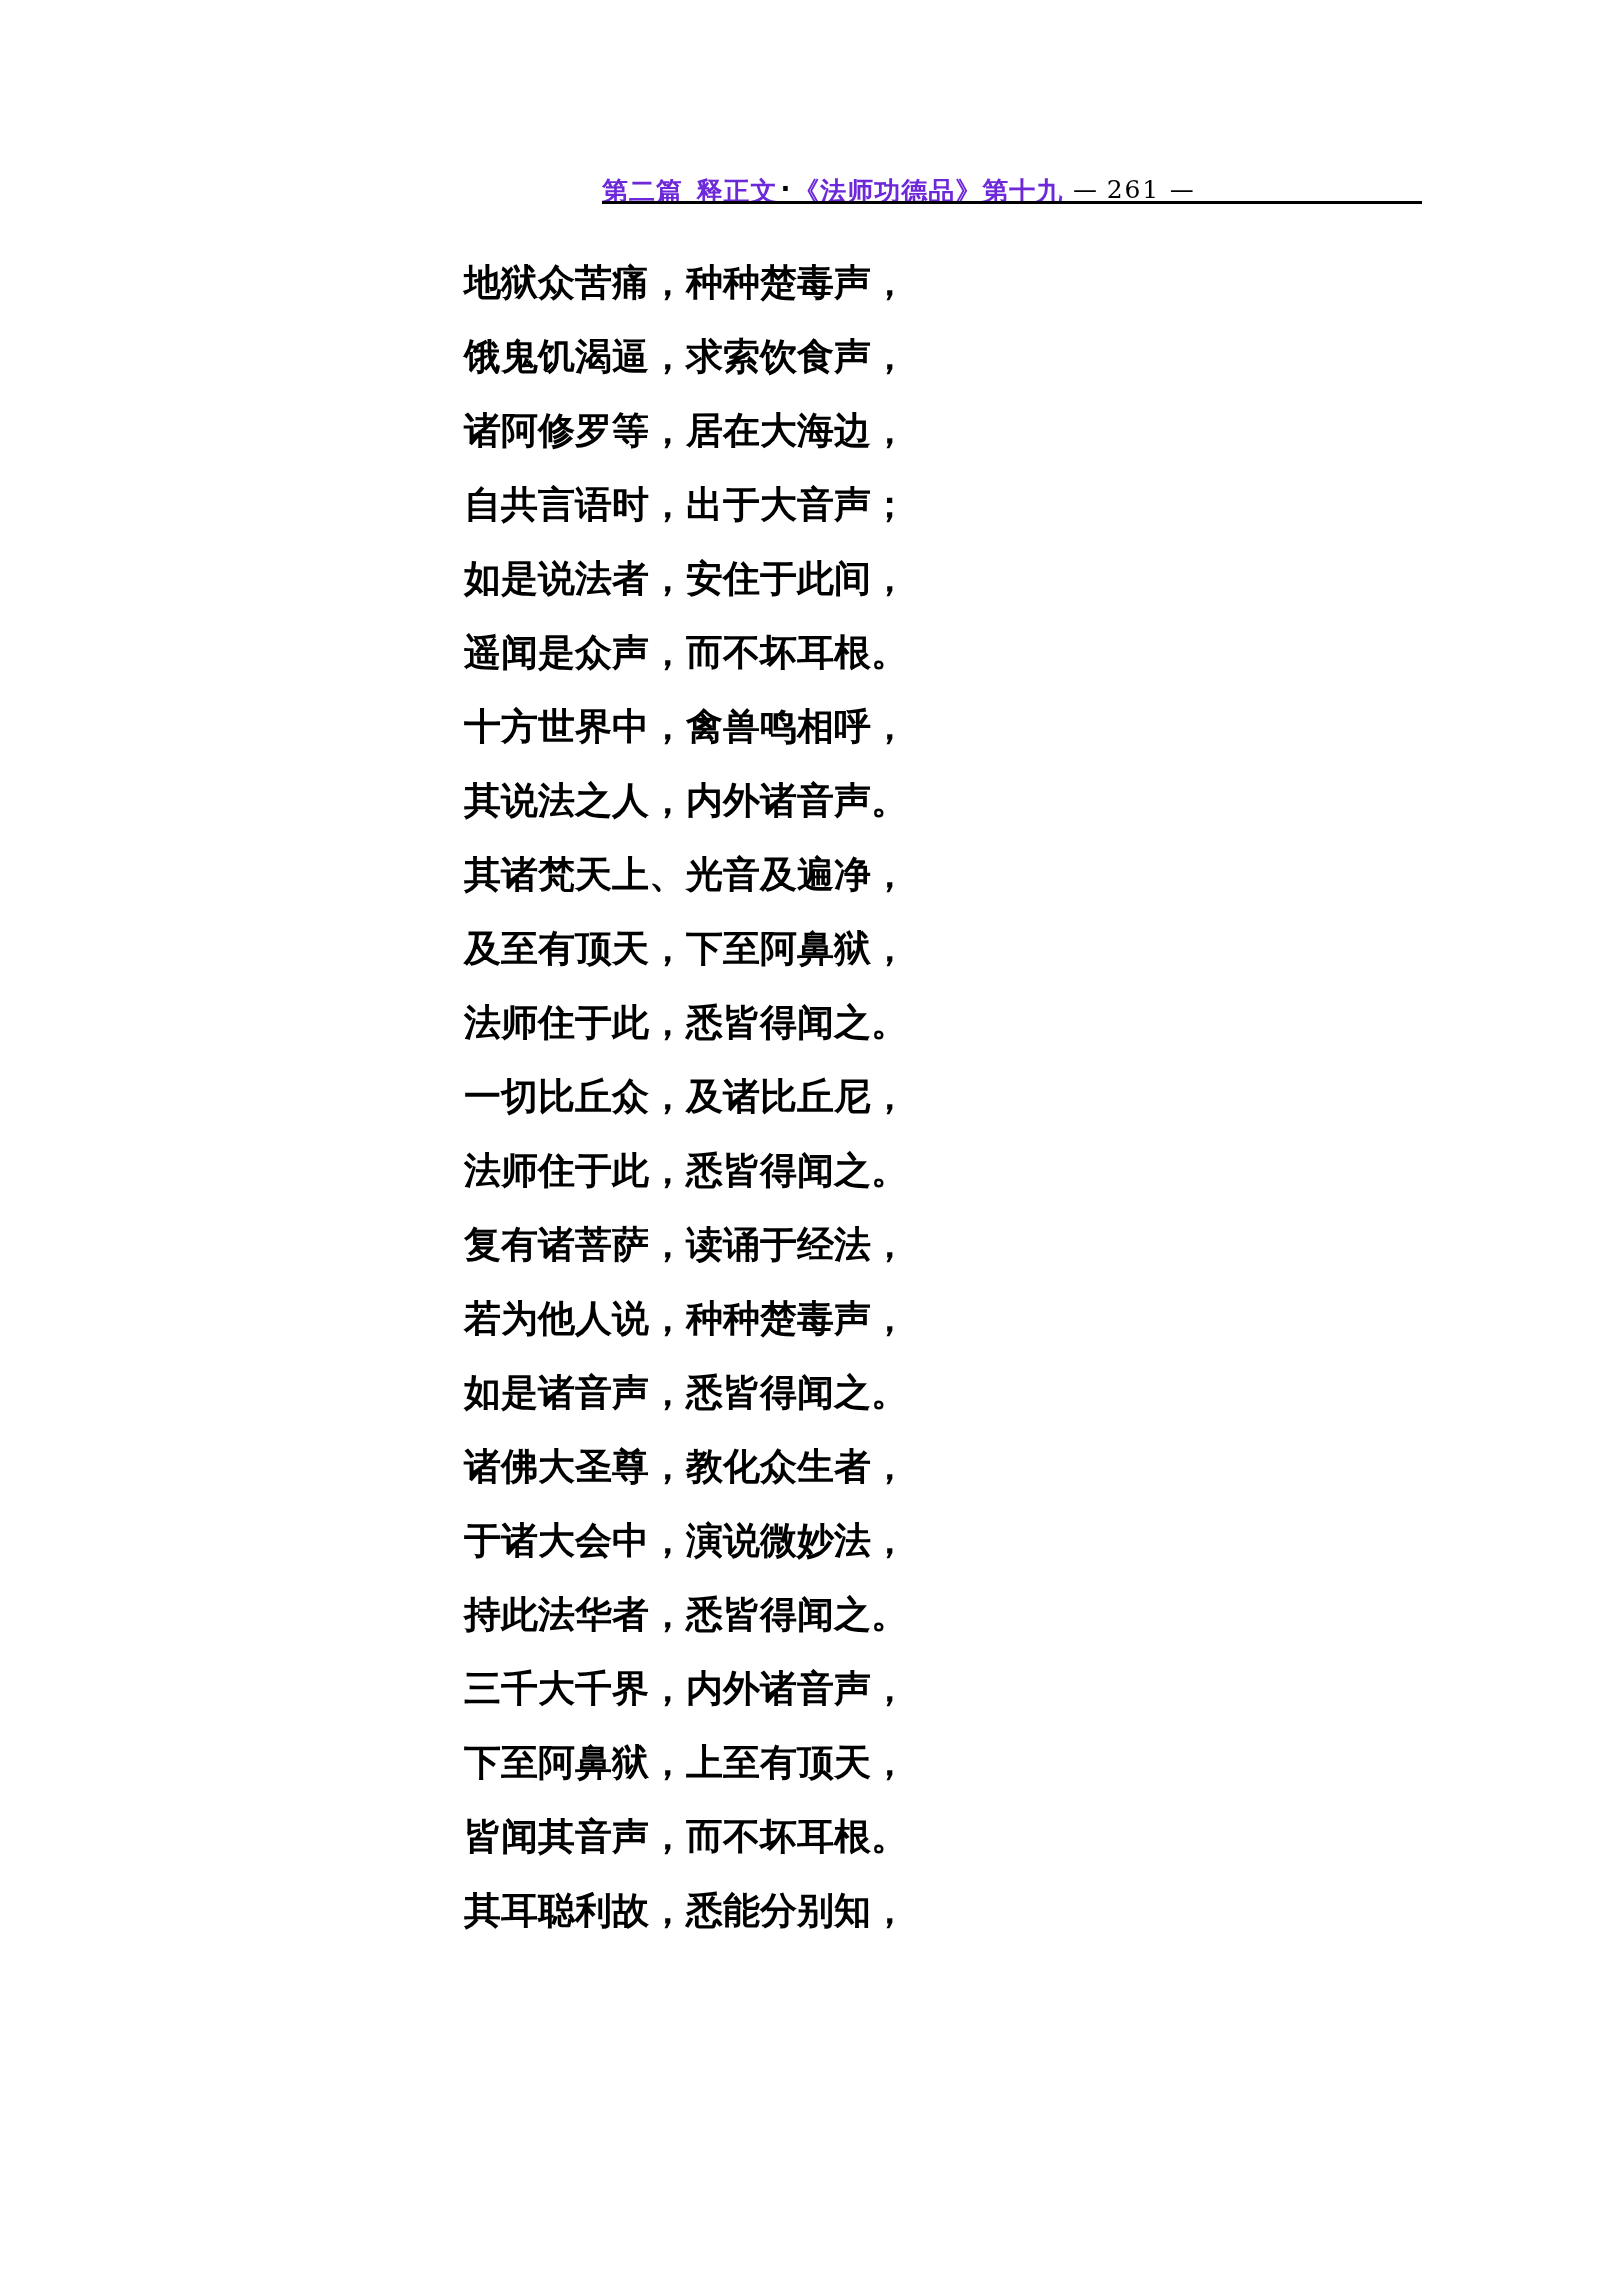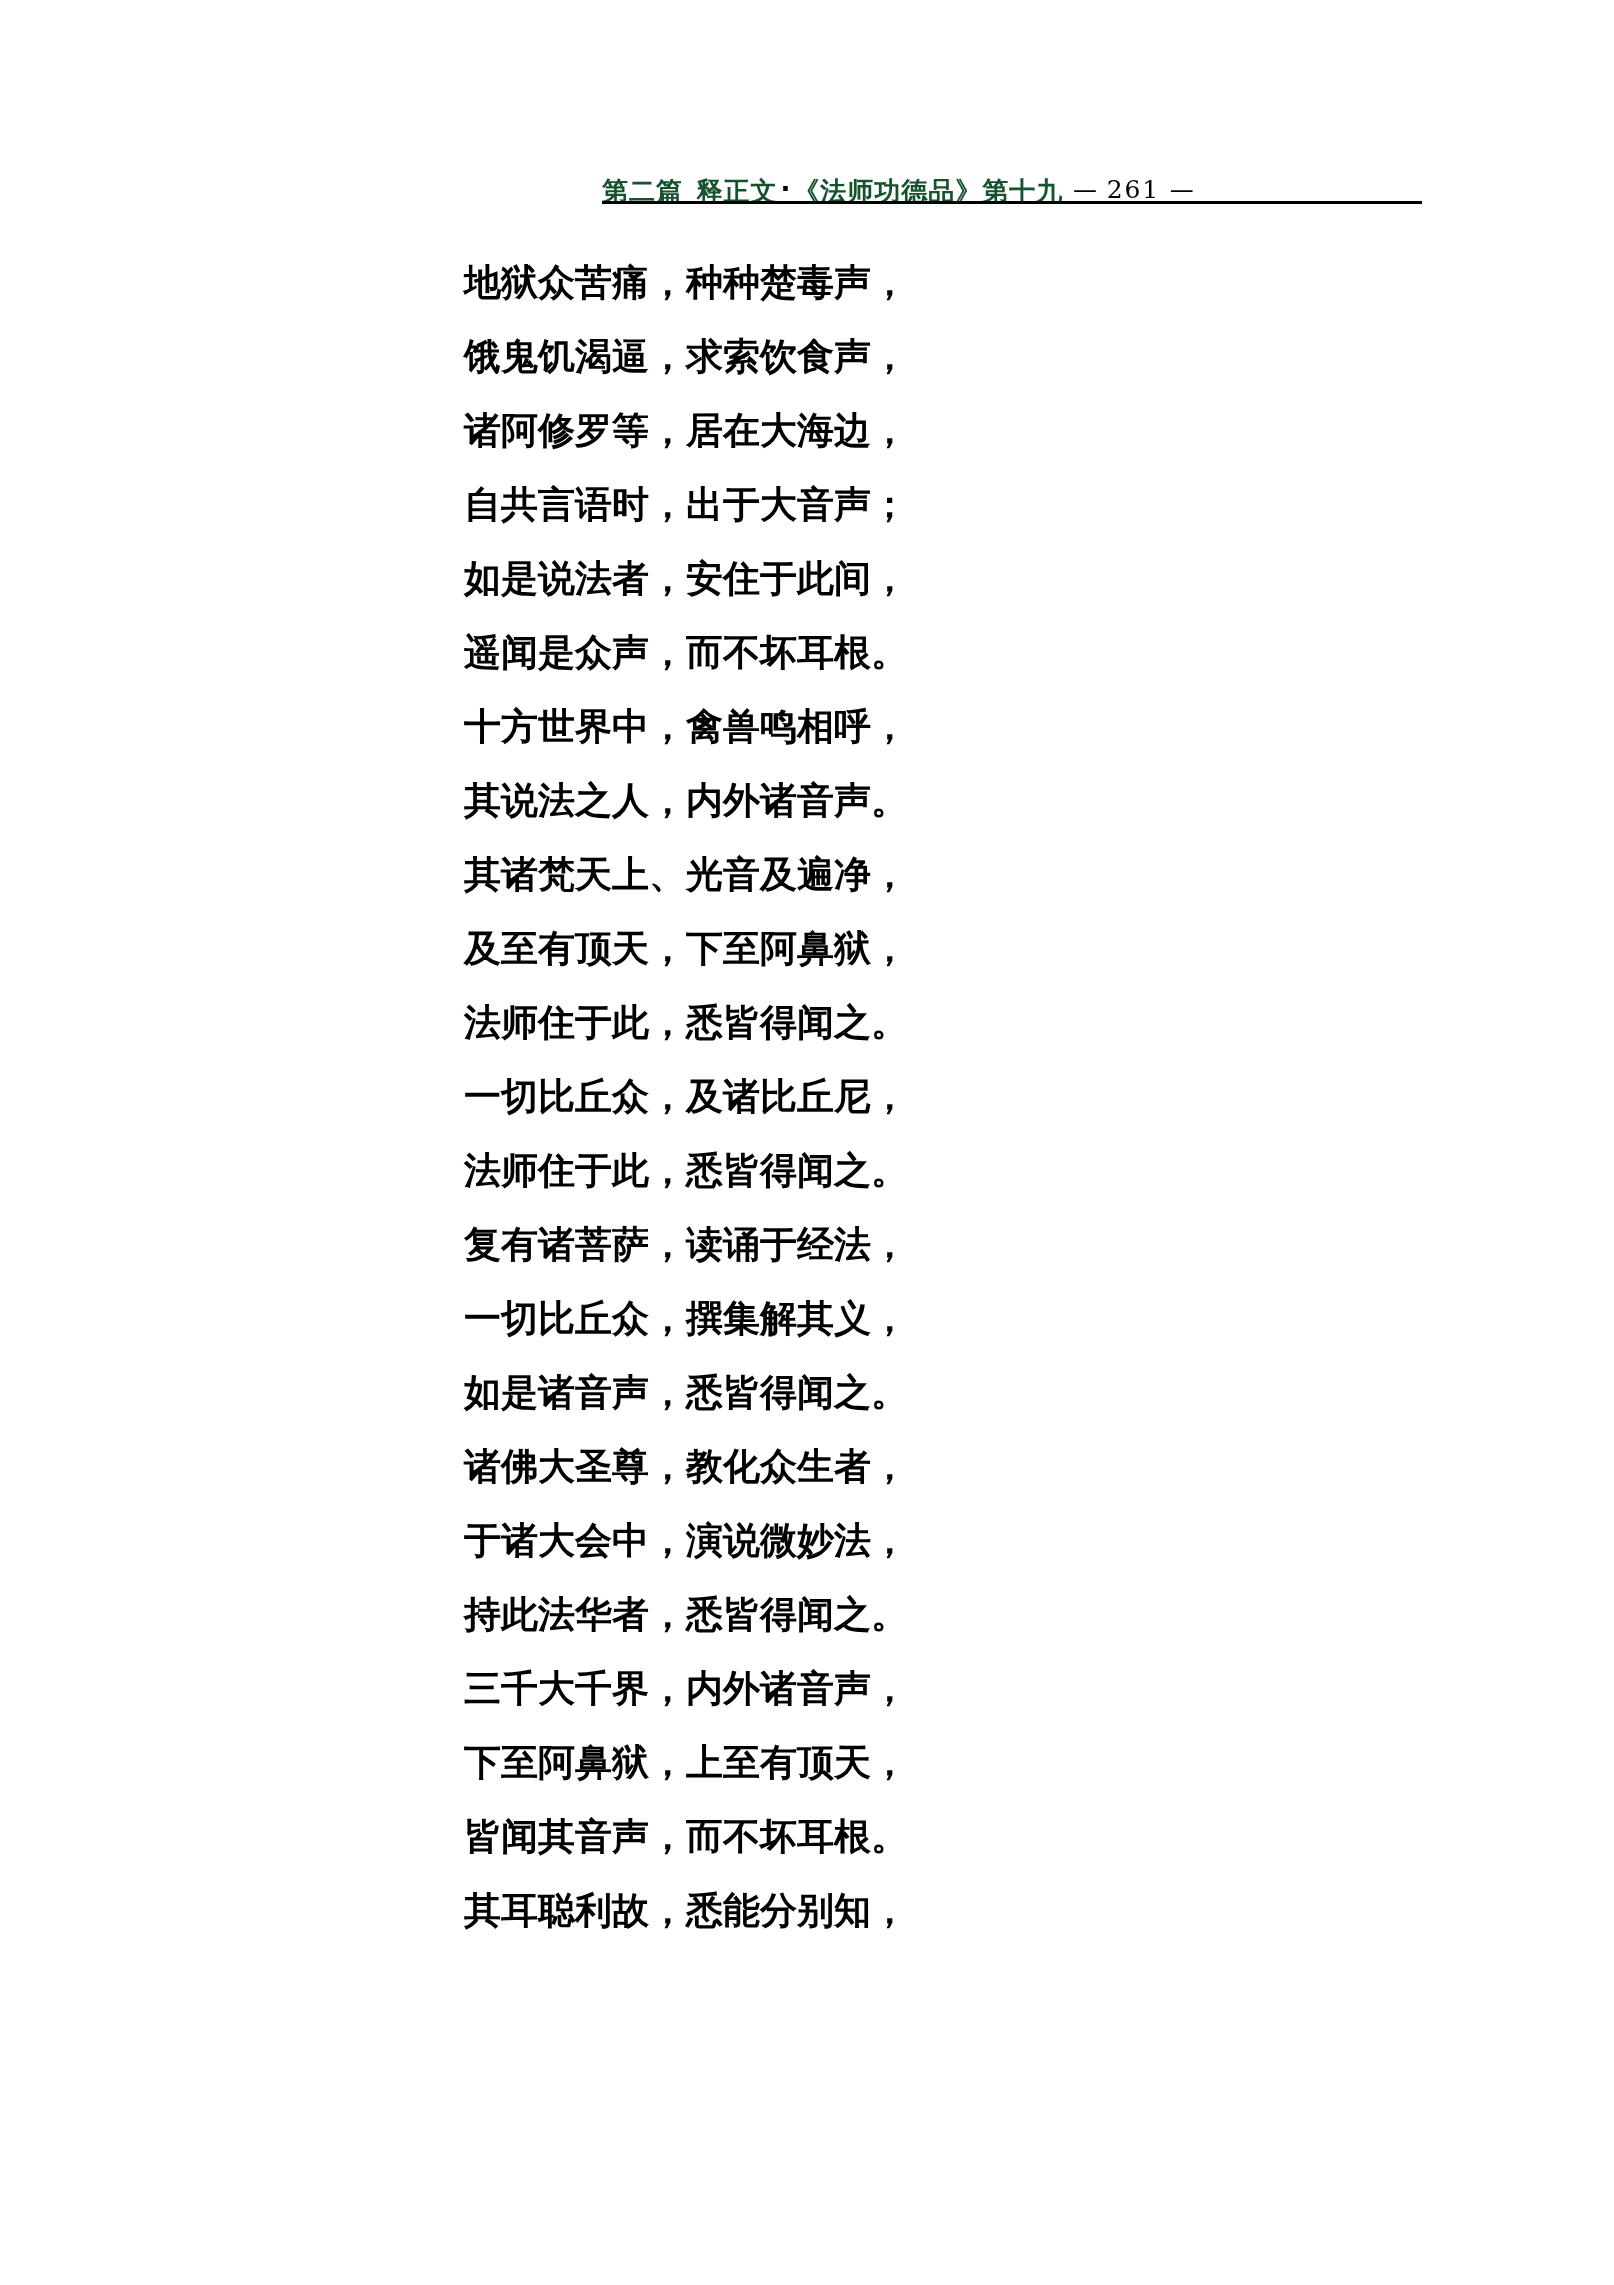--- a/index.html
+++ b/index.html
@@ -32,21 +32,21 @@
     display: flex;
     align-items: flex-end;
     justify-content: flex-start;
     white-space: nowrap;
   }
   .header-text {
     font-family: "DejaVu Sans", "Liberation Sans", sans-serif;
     font-size: 26px;
     font-weight: 700;
     letter-spacing: 1px;
-    color: #14532d;
+    color: #6d28d9;
     line-height: 1;
   }
   .header-dot {
     font-size: 26px;
     font-weight: 700;
     padding: 0 2.9px;
   }
   .header-dash {
     font-size: 24px;
     font-weight: 400;
@@ -111,21 +111,21 @@
     <div class="verse-line">如是说法者，安住于此间，</div>
     <div class="verse-line">遥闻是众声，而不坏耳根。</div>
     <div class="verse-line">十方世界中，禽兽鸣相呼，</div>
     <div class="verse-line">其说法之人，内外诸音声。</div>
     <div class="verse-line">其诸梵天上、光音及遍净，</div>
     <div class="verse-line">及至有顶天，下至阿鼻狱，</div>
     <div class="verse-line">法师住于此，悉皆得闻之。</div>
     <div class="verse-line">一切比丘众，及诸比丘尼，</div>
     <div class="verse-line">法师住于此，悉皆得闻之。</div>
     <div class="verse-line">复有诸菩萨，读诵于经法，</div>
-    <div class="verse-line">一切比丘众，撰集解其义，</div>
+    <div class="verse-line">若为他人说，种种楚毒声，</div>
     <div class="verse-line">如是诸音声，悉皆得闻之。</div>
     <div class="verse-line">诸佛大圣尊，教化众生者，</div>
     <div class="verse-line">于诸大会中，演说微妙法，</div>
     <div class="verse-line">持此法华者，悉皆得闻之。</div>
     <div class="verse-line">三千大千界，内外诸音声，</div>
     <div class="verse-line">下至阿鼻狱，上至有顶天，</div>
     <div class="verse-line">皆闻其音声，而不坏耳根。</div>
     <div class="verse-line">其耳聪利故，悉能分别知，</div>
   </div>
 

